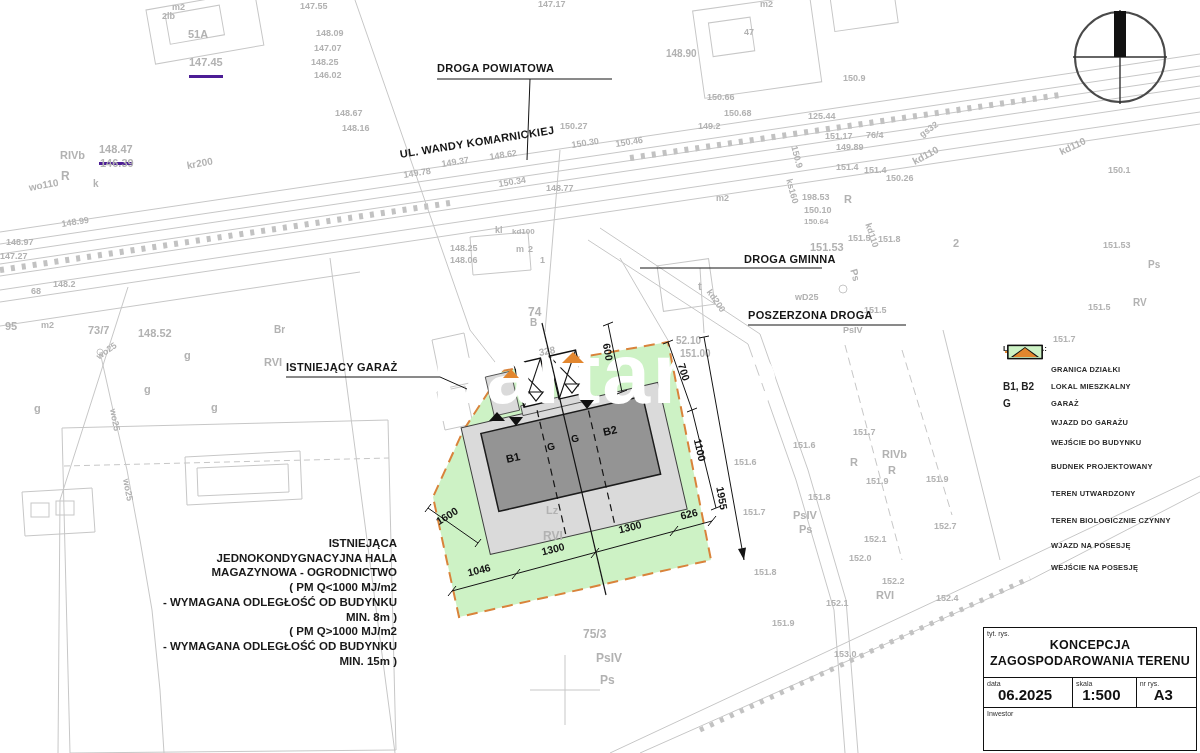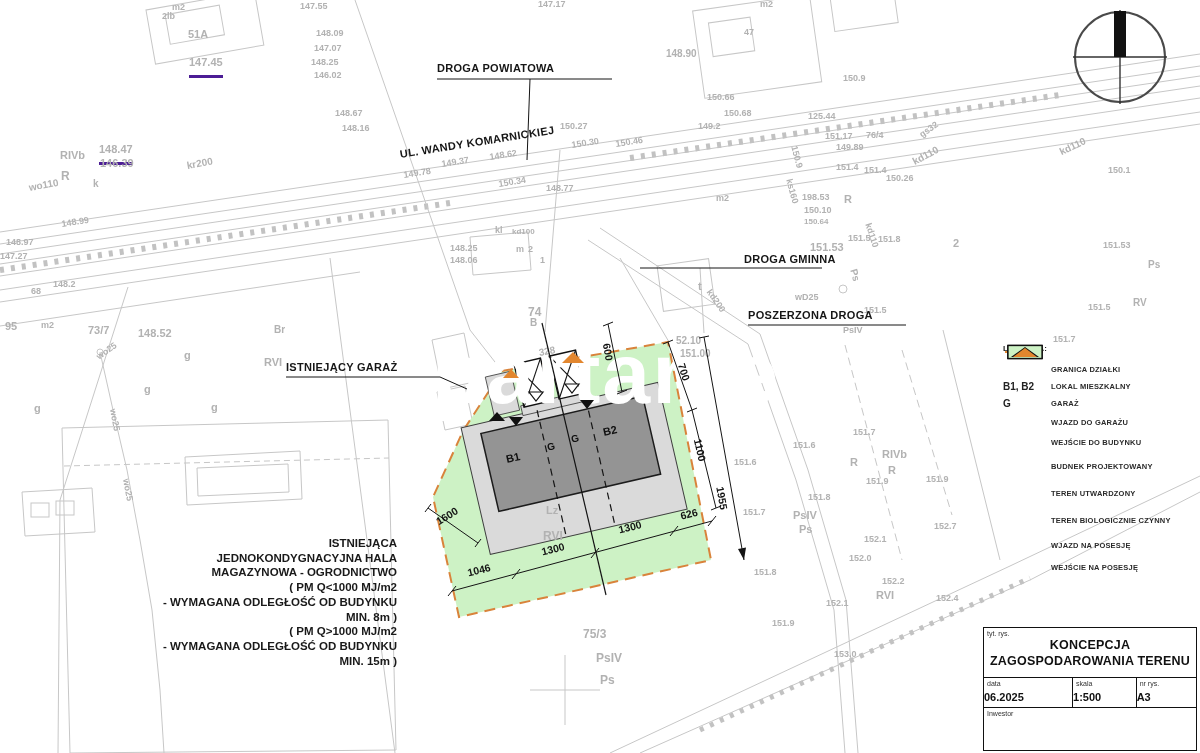--- a/index.html
+++ b/index.html
@@ -31,21 +31,21 @@
   .tblock{position:absolute;left:983px;top:627px;width:214px;height:124px;border:1.3px solid #111;
           background:#fff;box-sizing:border-box;}
   .trow1{position:relative;height:50px;border-bottom:1.3px solid #111;box-sizing:border-box;}
   .trow2{position:relative;height:30px;border-bottom:1.3px solid #111;box-sizing:border-box;display:flex;}
   .trow3{position:relative;height:40px;box-sizing:border-box;}
   .tiny{position:absolute;left:3px;top:2px;font-size:7px;color:#333;}
   .ttitle{position:absolute;left:0;right:0;top:9px;text-align:center;font-size:12.5px;
           font-weight:bold;color:#111;line-height:16px;letter-spacing:.2px;}
   .tcell{position:relative;height:100%;box-sizing:border-box;border-right:1.3px solid #111;}
   .tcell:last-child{border-right:none;}
-  .tval{position:absolute;left:0;right:6px;bottom:4px;text-align:left;font-size:11px;
+  .tval{position:absolute;left:0;right:6px;bottom:4px;text-align:center;font-size:15px;
         font-weight:bold;color:#111;}
 </style>
 </head>
 <body>
 
 <div class="stage">
 
   <svg class="layer" width="1200" height="753" viewBox="0 0 1200 753" style="z-index:1">
     <g style="stroke:#c7c7c7;fill:none;stroke-width:1">
       <line x1="0" y1="232" x2="1200" y2="54"></line>

